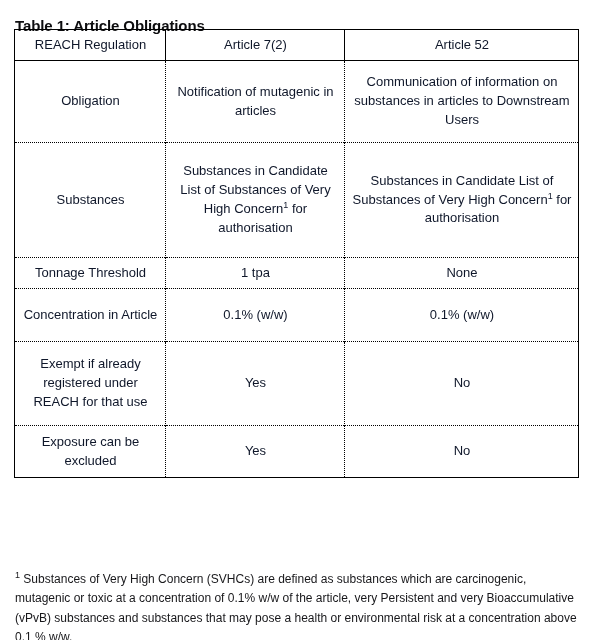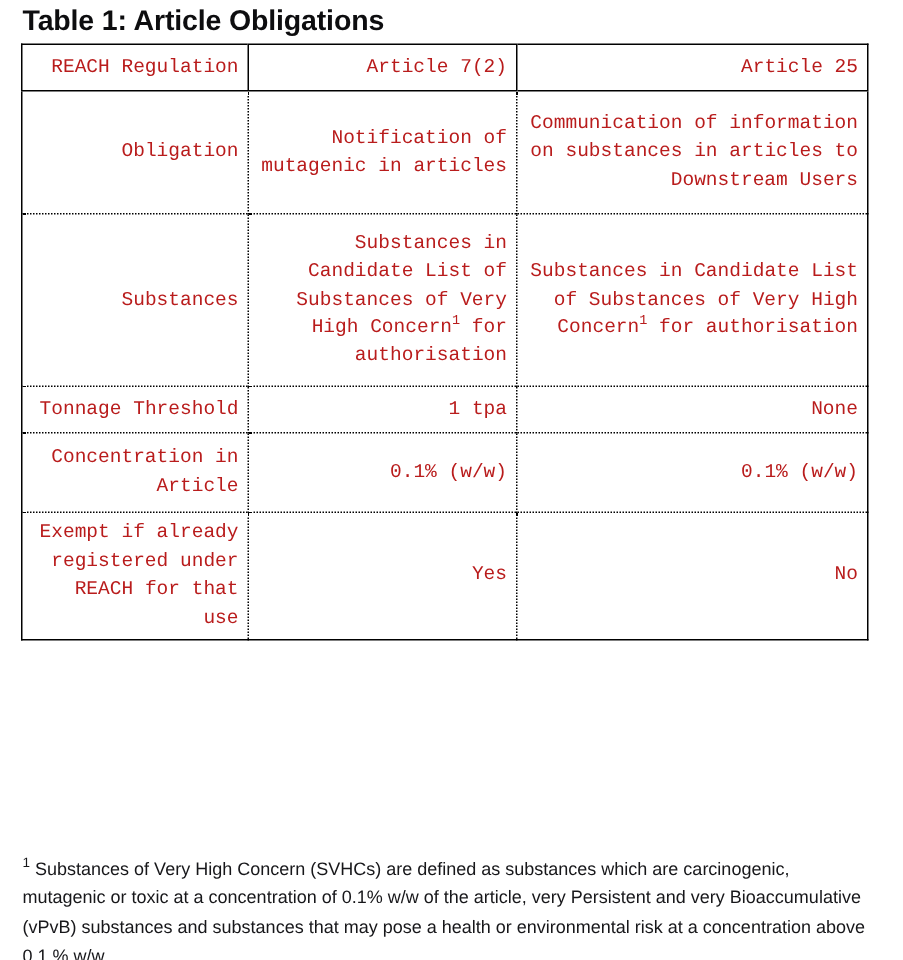--- a/index.html
+++ b/index.html
@@ -17,22 +17,22 @@
   .page {
     position: relative;
     width: 602px;
     height: 640px;
     box-sizing: border-box;
     padding: 0;
   }
   .caption {
     position: absolute;
     left: 15px;
-    top: 4px;
-    font-size: 19px;
+    top: 17px;
+    font-size: 15px;
     font-weight: bold;
     letter-spacing: -0.1px;
     color: #0d0d0f;
     white-space: nowrap;
   }
   .table-wrap {
     position: absolute;
     left: 14px;
     top: 29px;
     width: 564px;
@@ -43,31 +43,30 @@
     width: 564px;
     border: 1.6px solid #000000;
   }
   table.obligations col.c1 { width: 151px; }
   table.obligations col.c2 { width: 179px; }
   table.obligations col.c3 { width: 234px; }
 
   table.obligations th,
   table.obligations td {
     vertical-align: middle;
-    text-align: right;
+    text-align: center;
     font-size: 13px;
     line-height: 1.46;
     font-weight: normal;
-    color: #b91c1c;
+    color: #0f172a;
     padding: 4px 6px 4px 7px;
     border-left: 1px dotted #000000;
     border-top: 1px dotted #000000;
     box-sizing: border-box;
     word-wrap: break-word;
-    font-family: Liberation Mono, monospace;
   }
   table.obligations tr:first-child th {
     border-top: none;
   }
   table.obligations th:first-child,
   table.obligations td:first-child {
     border-left: none;
   }
   table.obligations thead th {
     border-left: 1.6px solid #000000;
@@ -121,21 +120,21 @@
     <table class="obligations">
       <colgroup>
         <col class="c1">
         <col class="c2">
         <col class="c3">
       </colgroup>
       <thead>
         <tr class="hrow">
           <th class="row-header-cell">REACH Regulation</th>
           <th>Article 7(2)</th>
-          <th>Article 25</th>
+          <th>Article 52</th>
         </tr>
       </thead>
       <tbody>
 
         <tr class="r-obligation">
           <td class="row-header-cell">Obligation</td>
           <td>Notification of mutagenic in articles</td>
           <td>Communication of information on substances in articles to Downstream Users</td>
         </tr>
 
@@ -157,20 +156,25 @@
           <td>0.1% (w/w)</td>
           <td>0.1% (w/w)</td>
         </tr>
 
         <tr class="r-exempt">
           <td class="row-header-cell">Exempt if already registered under REACH for that use</td>
           <td>Yes</td>
           <td>No</td>
         </tr>
 
+        <tr class="r-exposure">
+          <td class="row-header-cell">Exposure can be excluded</td>
+          <td>Yes</td>
+          <td>No</td>
+        </tr>
 
       </tbody>
     </table>
   </div>
 
   <div class="footnote"><span class="fn-marker">1</span> <span>Substances of Very High Concern (SVHCs) are defined as substances which are carcinogenic, mutagenic or toxic at a concentration of 0.1% w/w of the article, very Persistent and very Bioaccumulative (vPvB) substances and substances that may pose a health or environmental risk at a concentration above 0.1 % w/w.</span></div>
 
 </div>
 
 </body></html>

